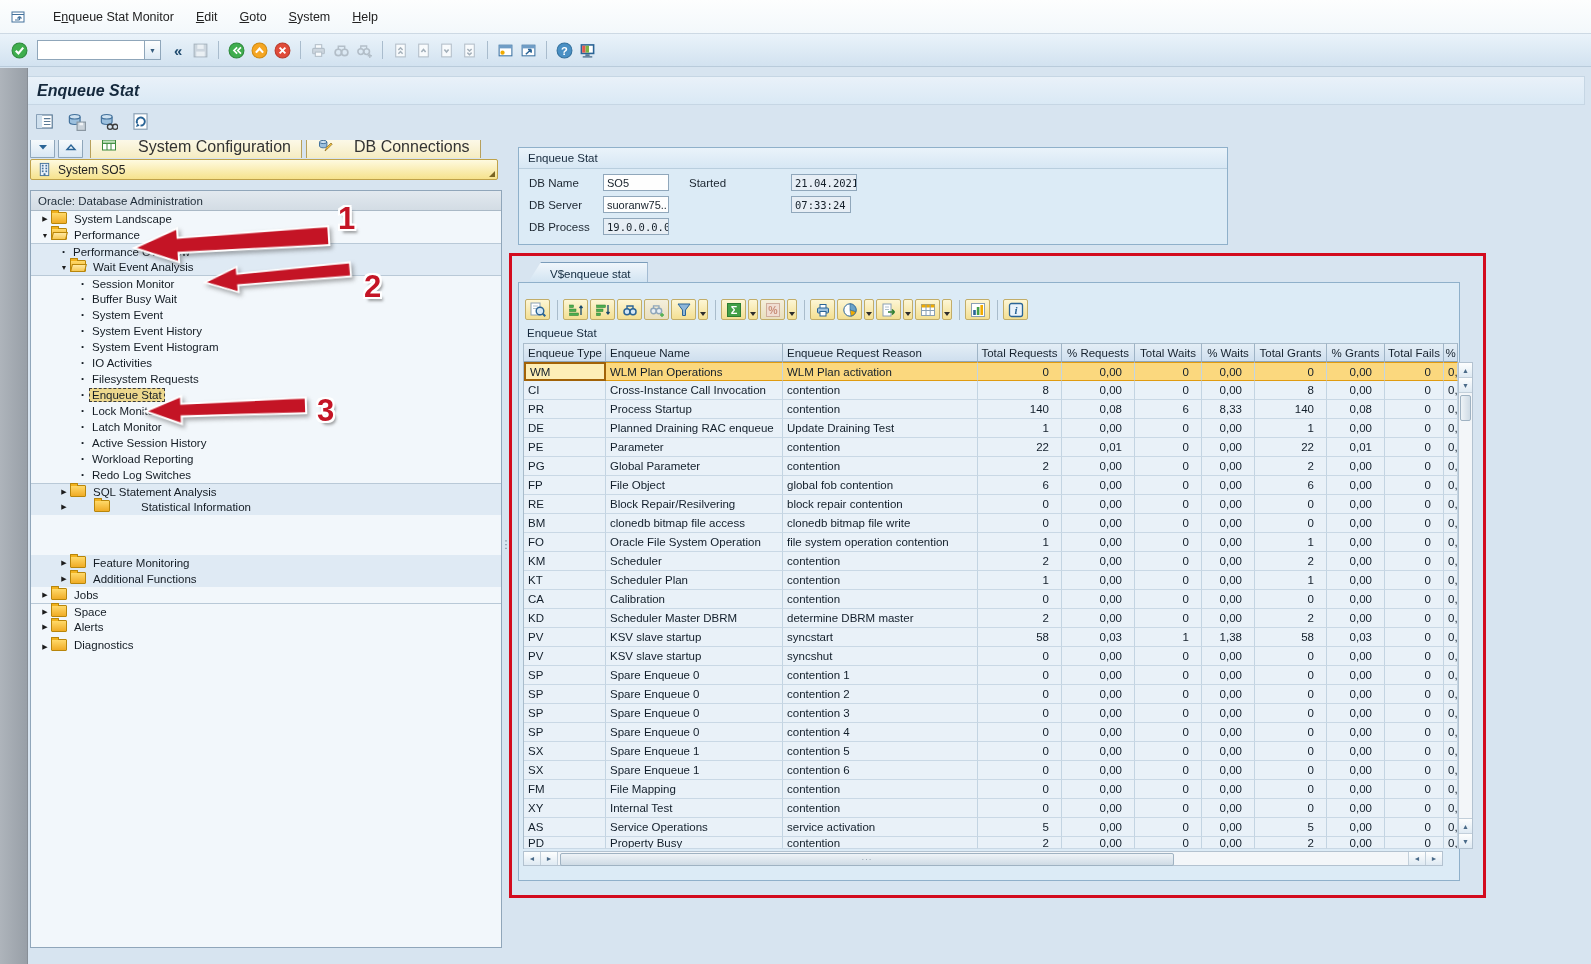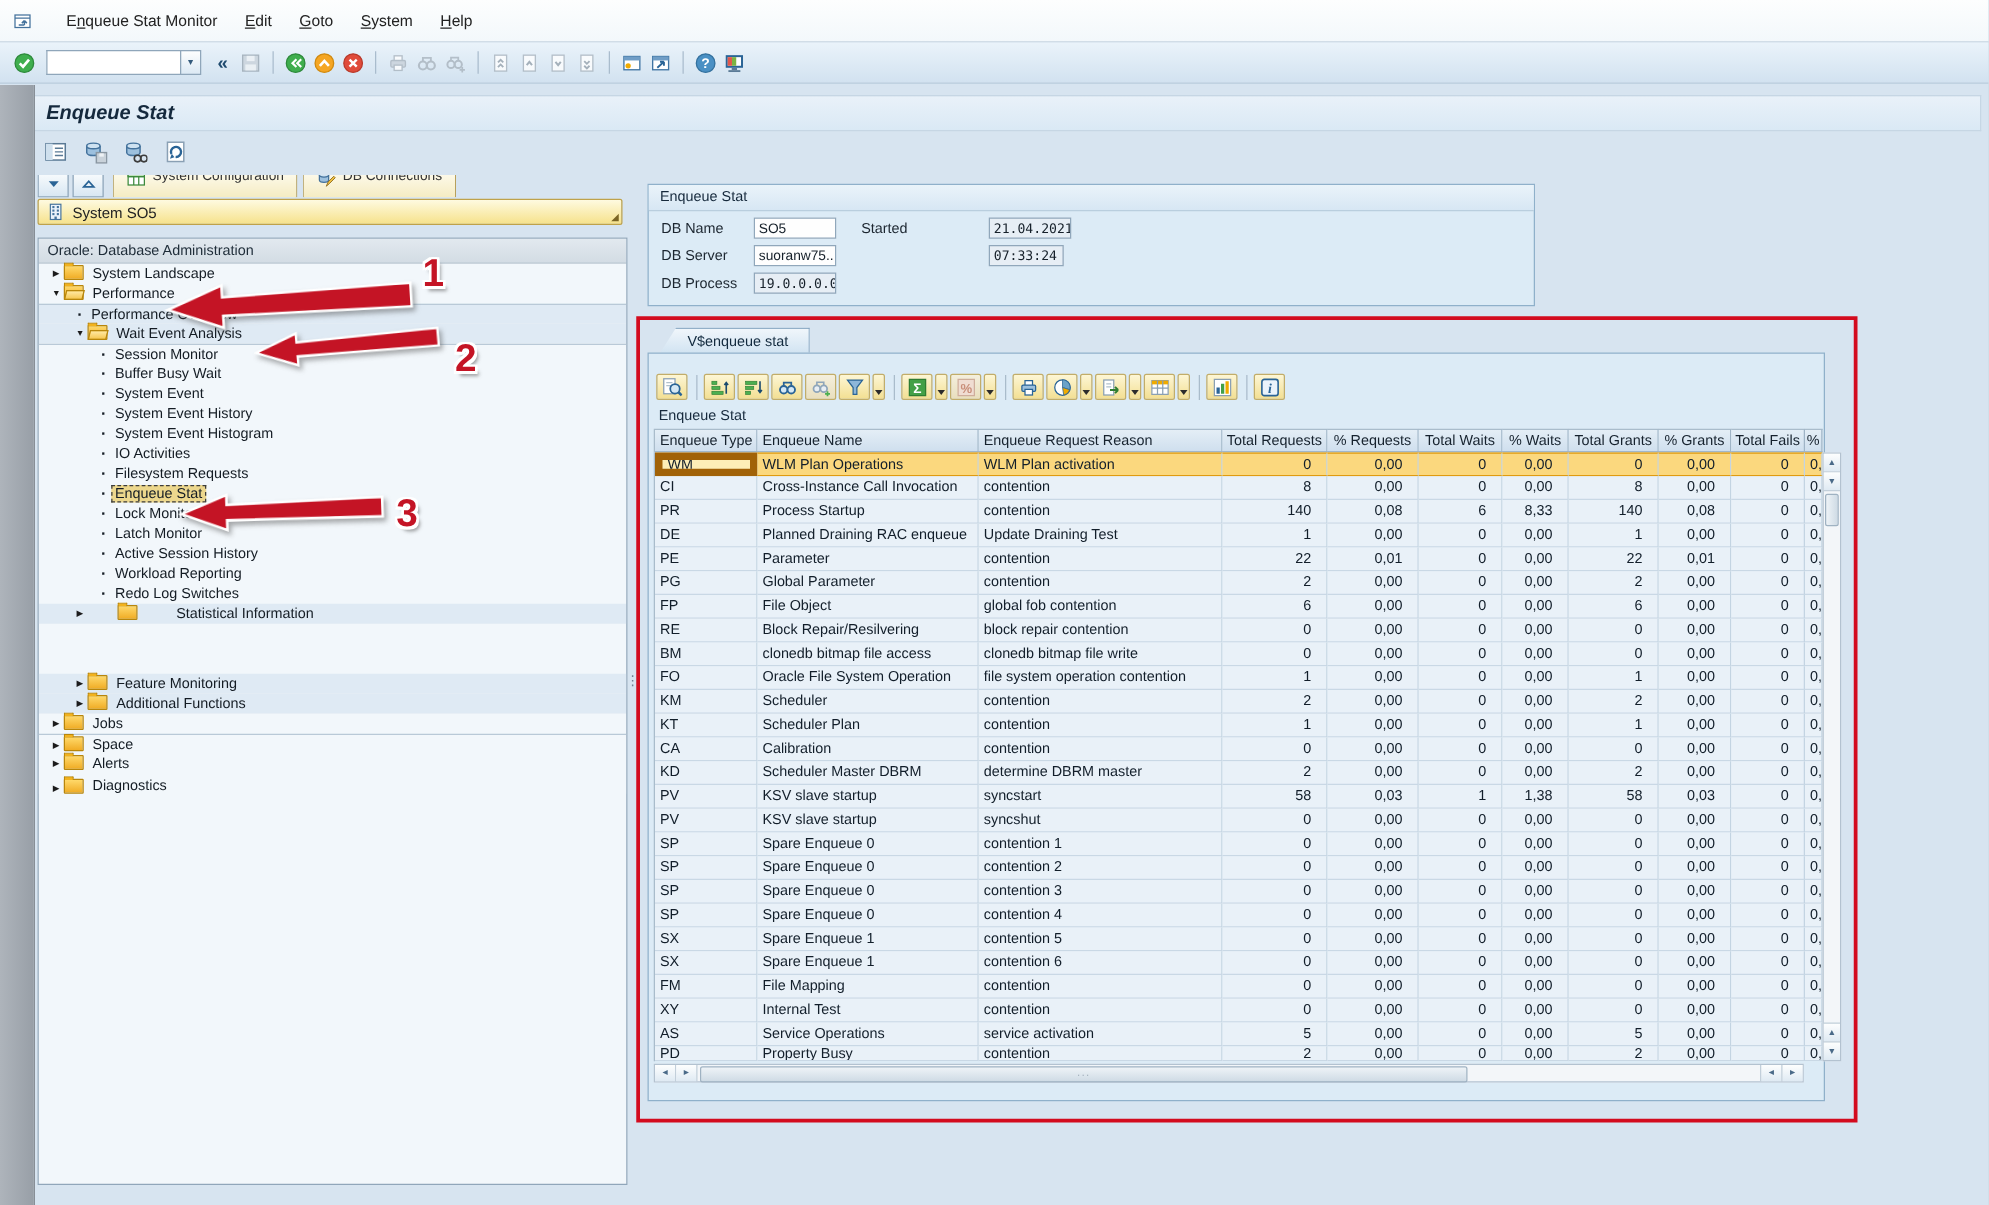--- a/index.html
+++ b/index.html
@@ -23,21 +23,21 @@
   .titlebar{position:absolute;left:28px;top:76px;width:1557px;height:29px;background:linear-gradient(#e9f1f9,#dae9f5);border:1px solid #c6d6e4;border-left:none;display:flex;align-items:center;padding-left:9px;box-sizing:border-box}
   .titlebar span{font-size:16px;font-weight:bold;font-style:italic;color:#15293d}
   .appbar{position:absolute;left:28px;top:105px;width:1557px;height:32px;display:flex;align-items:center;gap:7px;padding-left:4px;box-sizing:border-box}
   .abtn{width:25px;height:23px;background:transparent;border:none;display:flex;align-items:center;justify-content:center;padding:0}
   .abtn svg{width:19px;height:19px}
   .leftstrip{position:absolute;left:0;top:68px;width:27px;height:896px;background:linear-gradient(90deg,#aeb4bb,#989fa7);border-right:1px solid #878e96}
   
   .side-tabs{position:absolute;left:30px;top:140px;width:472px;height:18px;overflow:hidden}
   .side-tabs-inner{display:flex;align-items:flex-end;height:24px;margin-top:-6px}
   .stab-btn{width:25px;height:23px;background:linear-gradient(#fdfefe,#d8e7f3);border:1px solid #8fa6ba;border-radius:3px 3px 0 0;display:flex;align-items:center;justify-content:center;margin-right:3px;padding:0}
-  .stab{height:23px;background:linear-gradient(#fefcf2,#f5ecc2);border:1px solid #b7a05c;border-bottom:none;border-radius:3px 3px 0 0;display:flex;align-items:flex-start;gap:5px;padding:0 10px;font-size:11px;color:#333;margin-left:4px;white-space:nowrap}
+  .stab{height:23px;background:linear-gradient(#fefcf2,#f5ecc2);border:1px solid #b7a05c;border-bottom:none;border-radius:3px 3px 0 0;display:flex;align-items:center;gap:21px;padding:0 10px;font-size:16px;color:#333;margin-left:4px;white-space:nowrap}
   .system-combo{position:absolute;left:30px;top:159px;width:468px;height:21px;background:linear-gradient(#fefae0,#f6e28c);border:1px solid #bfa24a;border-radius:2px;display:flex;align-items:center;gap:6px;padding:0 6px;box-sizing:border-box;font-size:12px;color:#222}
   .combo-grip{position:absolute;right:2px;bottom:2px;width:0;height:0;border-left:6px solid transparent;border-bottom:6px solid #7a6524}
   .tree-box{position:absolute;left:30px;top:190px;width:472px;height:758px;background:#f2f7fb;border:1px solid #90a6ba;box-sizing:border-box;overflow:hidden}
   .tree-header{height:19px;background:linear-gradient(#e2e9ef,#d3dce4);border-bottom:1px solid #aab9c6;font-size:11.5px;color:#1e2c38;display:flex;align-items:center;padding-left:7px}
   .trow{height:16px;display:flex;align-items:center;font-size:11.5px;color:#141c24;background:#f2f7fb;box-sizing:border-box;cursor:default;white-space:nowrap}
   .trow.shaded{background:#dfeaf4}
   .trow.sep{border-top:1px solid #b9c9d7}
   .exp{width:12px;text-align:center;font-size:7px;color:#1c1c1c;flex:none}
   .bullet{width:12px;text-align:center;font-weight:bold;font-size:13px;flex:none;line-height:10px}
   .folder{width:14px;height:10px;background:linear-gradient(#ffd96a,#f0ac25);border:1px solid #b8860b;border-radius:1px;position:relative;margin:0 4px 0 0;flex:none;margin-top:-2px}
@@ -72,21 +72,21 @@
   .grid{position:absolute;left:4px;top:60px;width:950px;height:525px}
   .ghead{display:flex;height:19px;border-left:1px solid #a9bccb;box-sizing:border-box}
   .gh{box-sizing:border-box;border-right:1px solid #9fb4c6;border-top:1px solid #a9bccb;border-bottom:1px solid #8fa6ba;background:linear-gradient(#e4eef6,#cfdfee);font-size:11.5px;color:#16222e;display:flex;align-items:center;white-space:nowrap;overflow:hidden;flex:none}
   .gh.txt{padding-left:4px}
   .gh.num{justify-content:center}
   .gbody{border-left:1px solid #a9bccb}
   .grow{display:flex;height:19px}
   .gc{box-sizing:border-box;border-right:1px solid #c3d4e2;border-bottom:1px solid #c9d8e5;font-size:11.5px;color:#121e2a;background:#e9f1f8;display:flex;align-items:center;padding:0 4px;white-space:nowrap;overflow:hidden;flex:none}
   .gc.num{justify-content:flex-end;padding-right:12px}
   .grow.selected .gc{background:#fbd87e;border-top:1px solid #e09b10;border-bottom:1px solid #e09b10}
-  .grow.selected .gc:first-child{background:#fdeeb6;border:6px solid #a16207}
+  .grow.selected .gc:first-child{background:#fdeeb6;border:2px solid #a16207}
   .grow.partial{height:12px;overflow:hidden}
   .vscroll{position:absolute;right:0;top:19px;width:15px;height:487px;background:#f3f6f9;border:1px solid #b3c2d0;box-sizing:border-box}
   .sarr{height:14px;display:flex;align-items:center;justify-content:center;font-size:7px;color:#4a6a88;background:linear-gradient(#fdfefe,#dfeaf3);border-bottom:1px solid #c2cfda;cursor:pointer}
   .sarr.b{border-top:1px solid #c2cfda;border-bottom:none}
   .sthumb{margin:2px 1px;height:24px;background:linear-gradient(90deg,#eef3f7,#cfdbe5);border:1px solid #9fb2c2;border-radius:2px;cursor:pointer}
   .vbot{position:absolute;bottom:0;left:0;right:0}
   .hscroll{position:absolute;left:0;top:508px;width:920px;height:15px;background:#f3f6f9;border:1px solid #b3c2d0;box-sizing:border-box;display:flex;align-items:stretch}
   .harr{width:16px;display:flex;align-items:center;justify-content:center;font-size:7px;color:#4a6a88;background:linear-gradient(#fdfefe,#dfeaf3);border-right:1px solid #c2cfda;cursor:pointer;flex:none}
   .harr.r{border-left:1px solid #c2cfda;border-right:none}
   .htrack{flex:1;position:relative}
@@ -389,20 +389,25 @@
           <span class="tlabel">Active Session History</span>
         </div>
         <div class="trow" style="padding-left: 46px;">
           <span class="bullet">·</span>
           <span class="tlabel">Workload Reporting</span>
         </div>
         <div class="trow" style="padding-left: 46px;">
           <span class="bullet">·</span>
           <span class="tlabel">Redo Log Switches</span>
         </div>
+        <div class="trow shaded sep" style="padding-left: 27px;">
+          <span class="exp">▶</span>
+          <span class="folder"></span>
+          <span class="tlabel">SQL Statement Analysis</span>
+        </div>
         <div class="trow shaded" style="padding-left: 27px; gap: 24px;">
           <span class="exp">▶</span>
           <span class="folder"></span>
           <span class="tlabel">Statistical Information</span>
         </div>
         <div class="trow shaded" style="padding-left: 27px; margin-top: 40px;">
           <span class="exp">▶</span>
           <span class="folder"></span>
           <span class="tlabel">Feature Monitoring</span>
         </div>

